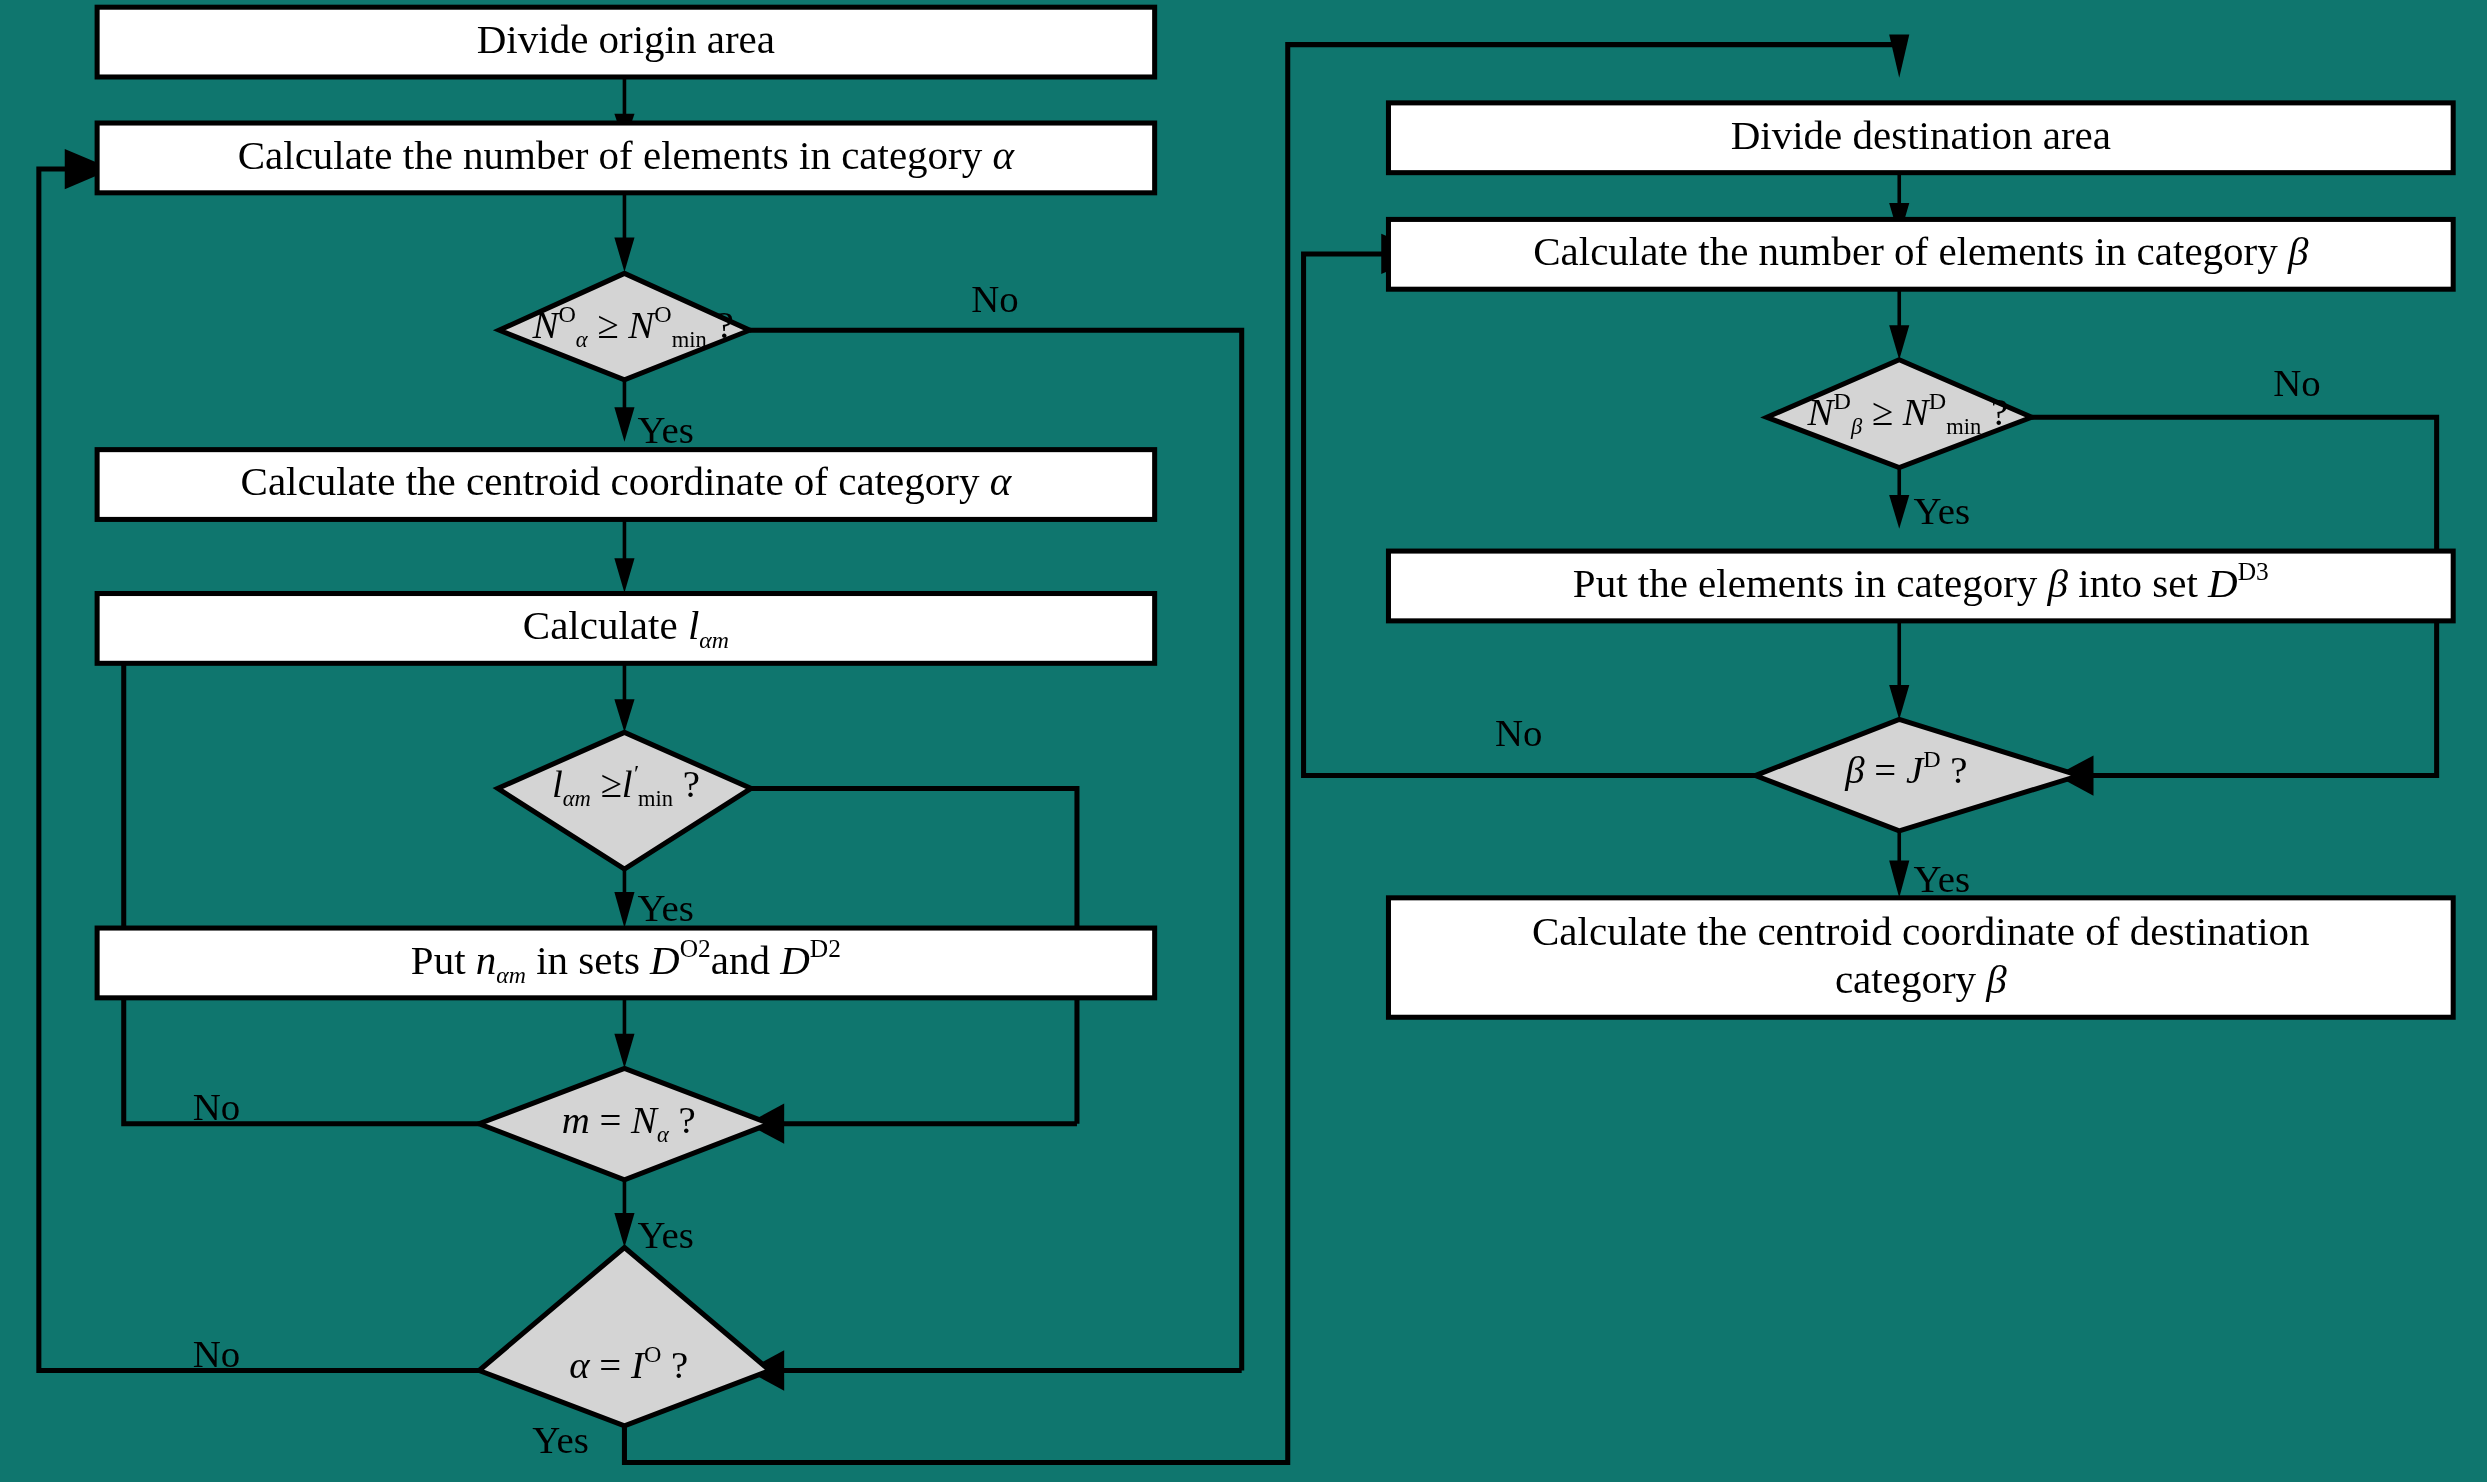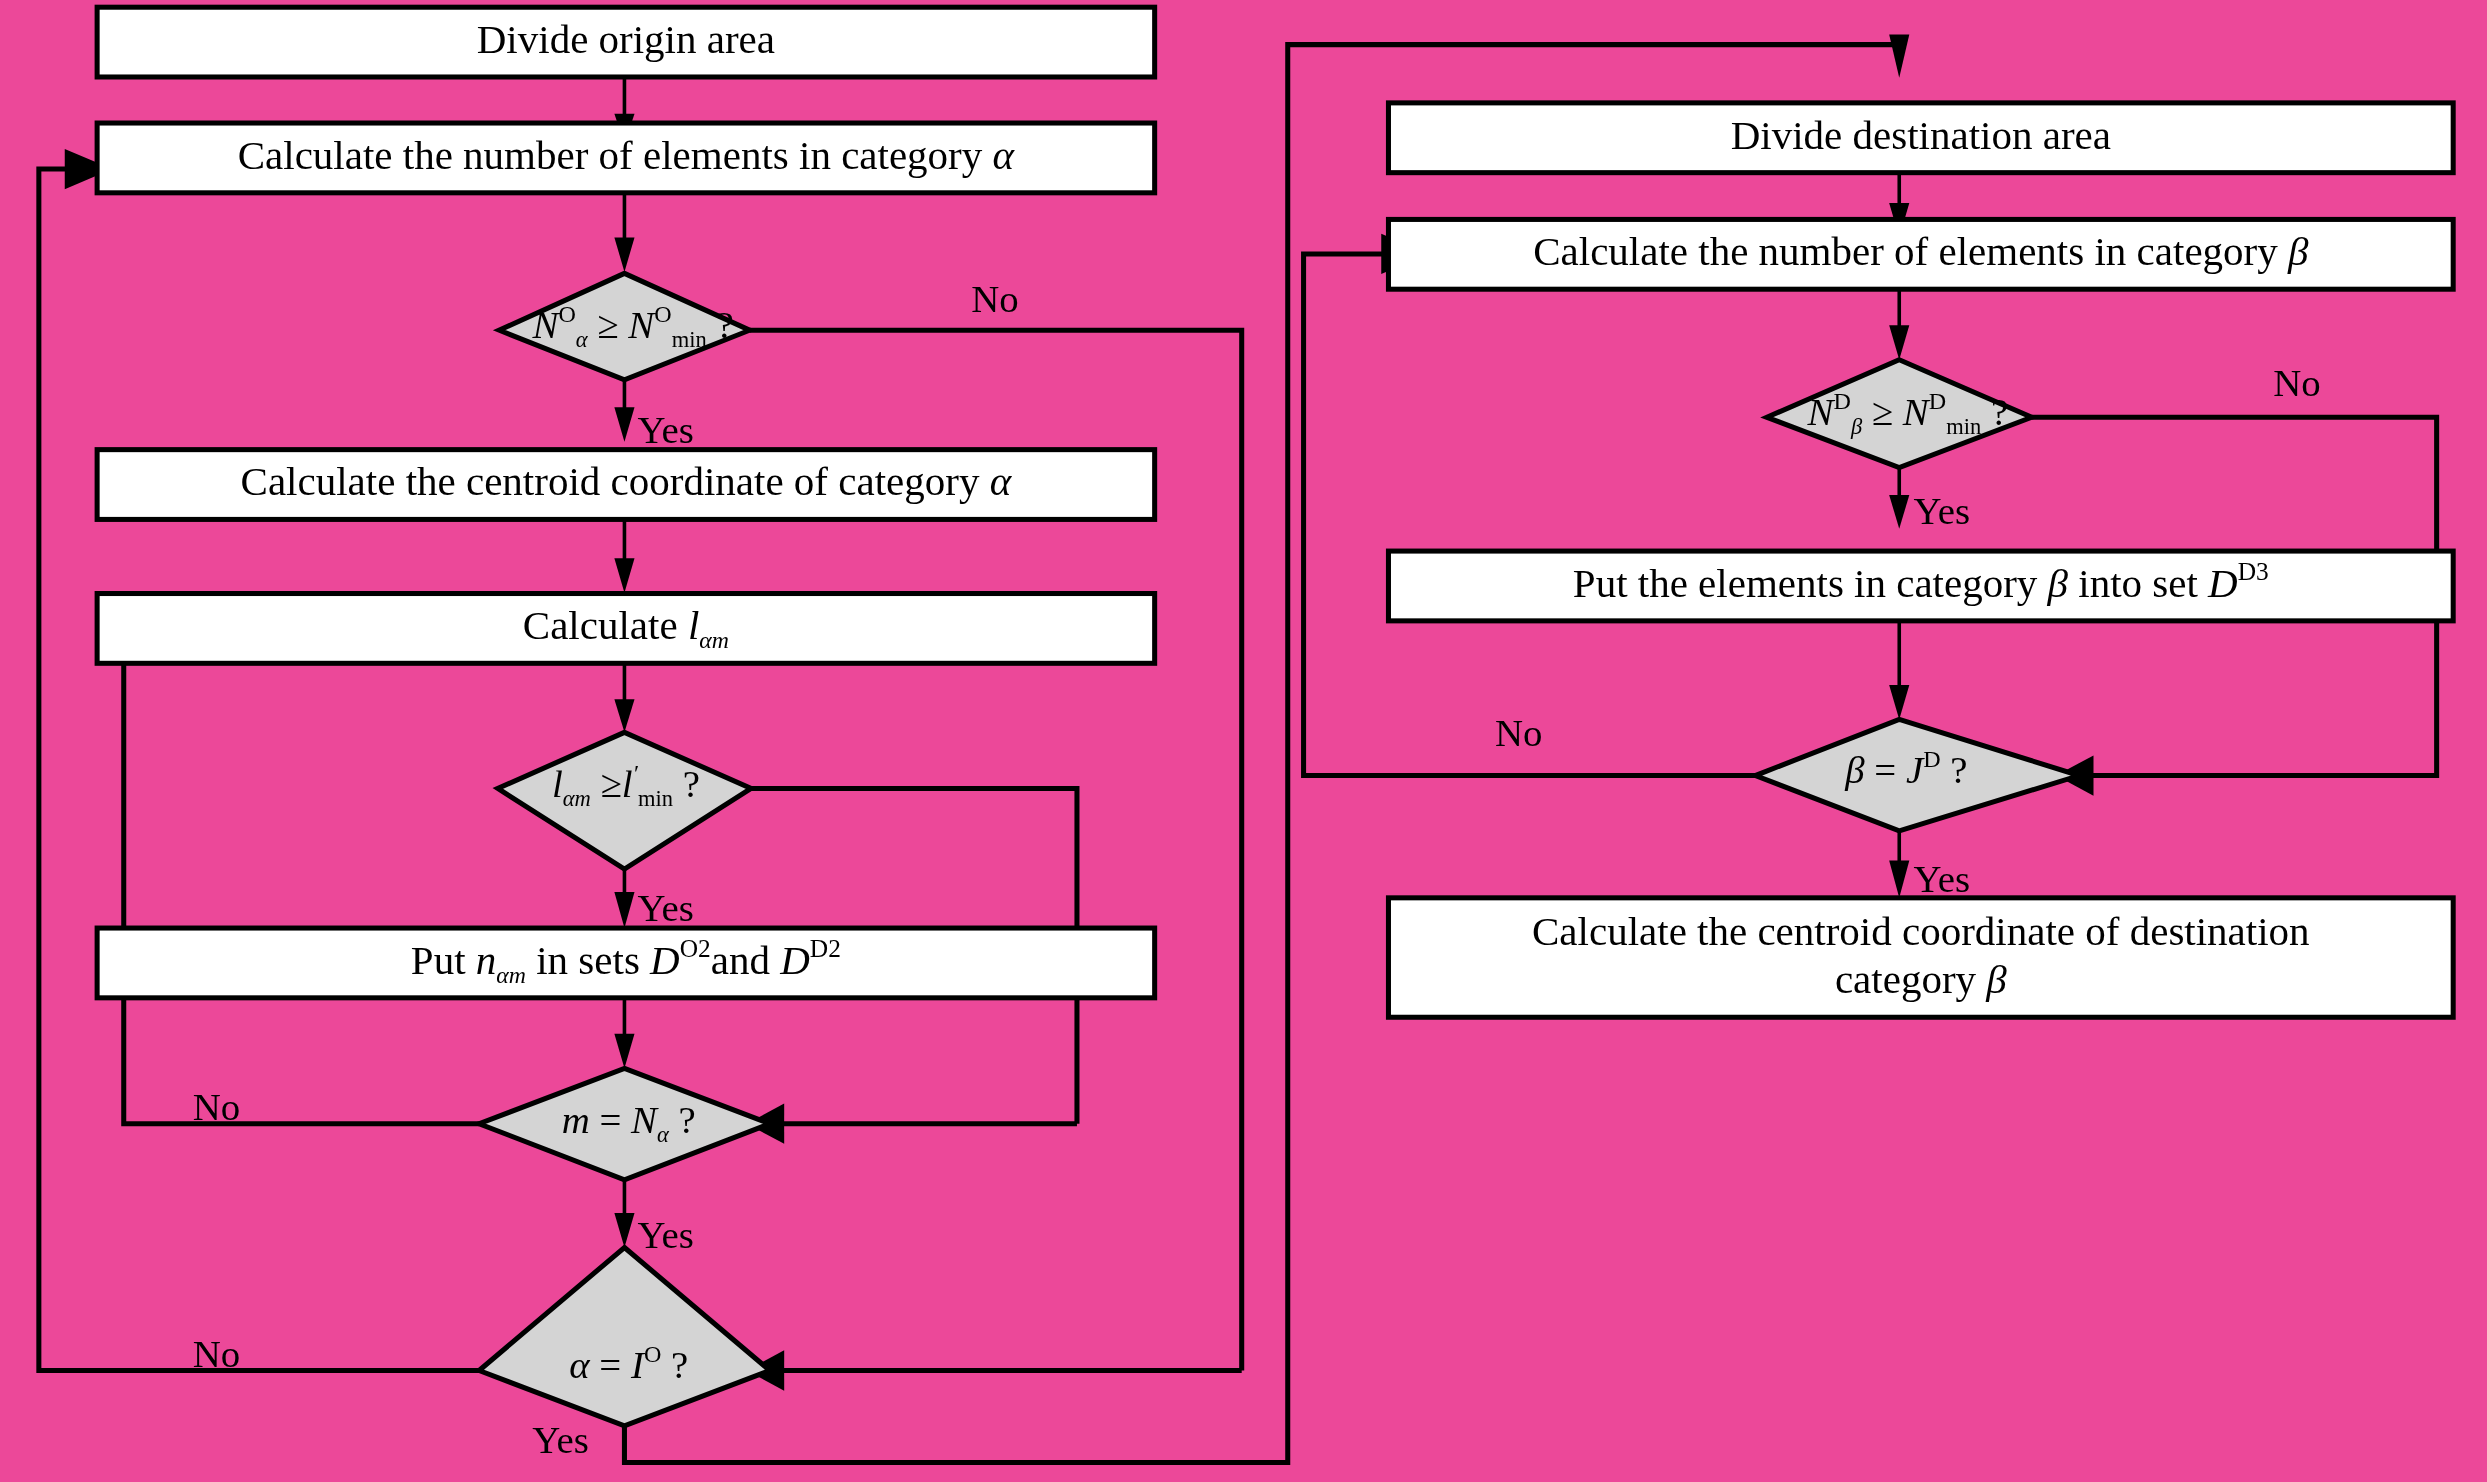--- a/index.html
+++ b/index.html
@@ -5,21 +5,21 @@
 <style>
   html, body {
     margin: 0;
     padding: 0;
     background: #ffffff;
   }
   #root {
     position: relative;
     width: 2487px;
     height: 1482px;
-    background: #ec4899;
+    background: #0f766e;
     font-family: "Liberation Serif", "DejaVu Serif", serif;
   }
   svg#flow {
     display: block;
     width: 2487px;
     height: 1482px;
   }
   .proc-rect {
     fill: #ffffff;
     stroke: #000000;

